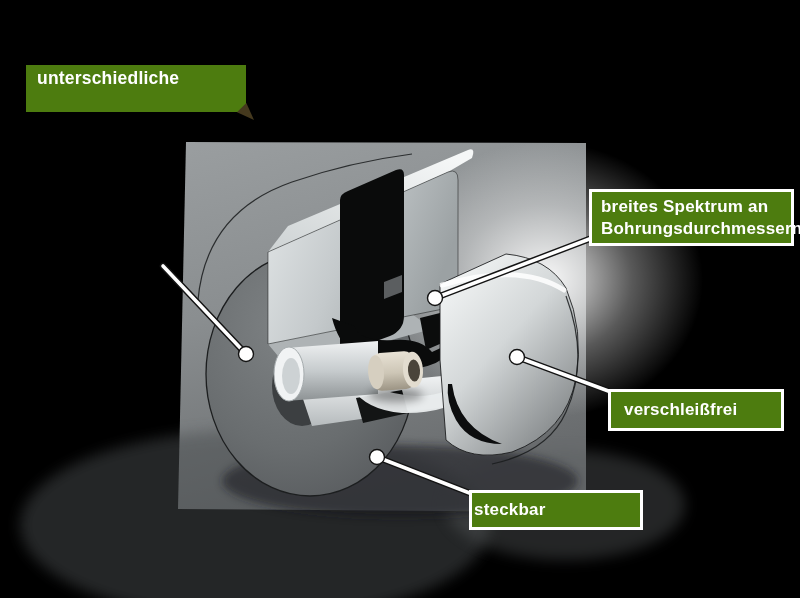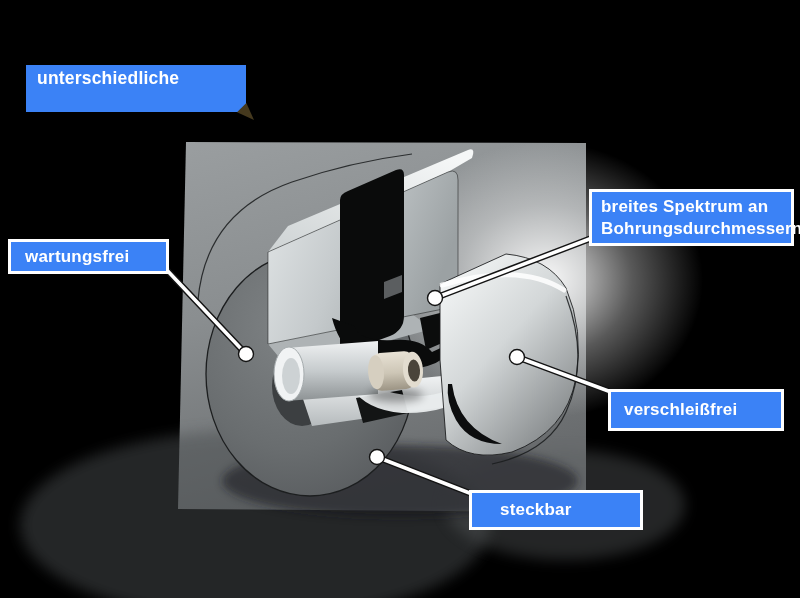--- a/index.html
+++ b/index.html
@@ -3,33 +3,33 @@
 <meta charset="utf-8">
 <style>
   html,body { margin:0; padding:0; background:#000; }
   .stage {
     position:relative; width:800px; height:598px; background:#000000;
     overflow:hidden; font-family:"Liberation Sans", sans-serif;
   }
   .stage svg.scene { position:absolute; left:0; top:0; z-index:1; }
   .label {
     position:absolute; box-sizing:border-box; z-index:2;
-    background:#3b82f6; color:#ffffff; font-weight:700;
+    background:#4d7c0f; color:#ffffff; font-weight:700;
     font-size:17px; letter-spacing:0.2px; white-space:nowrap;
   }
   .label.bordered { border:3px solid #ffffff; }
   #lbl-spider { left:26px; top:65px; width:220px; height:47px; padding:3px 0 0 11px; line-height:21px; font-size:17.5px; }
   #lbl-spider .fold {
     position:absolute; right:-8px; bottom:-8px; width:17px; height:17px;
     background:#45391e; clip-path:polygon(0 55%, 55% 0, 100% 100%);
   }
   #lbl-wartung    { left:8px;   top:239px; width:161px; height:35px; line-height:29px; padding-left:14px; }
   #lbl-bohrung    { left:589px; top:189px; width:205px; height:57px; padding:4px 0 0 9px; line-height:22px; }
   #lbl-verschleiss{ left:608px; top:389px; width:176px; height:42px; line-height:36px; padding-left:13px; }
-  #lbl-steckbar   { left:469px; top:490px; width:174px; height:40px; line-height:34px; padding-left:28px; }
+  #lbl-steckbar   { left:469px; top:490px; width:174px; height:40px; line-height:34px; padding-left:2px; }
 </style>
 </head>
 <body>
 
 <div class="stage">
 
   <svg class="scene" width="800" height="598" viewBox="0 0 800 598">
     <defs>
       <linearGradient id="gPlate" x1="0" y1="0" x2="0.3" y2="1">
         <stop offset="0" stop-color="#9a9ea0"></stop>
@@ -139,23 +139,20 @@
       <circle cx="517" cy="357" r="7.5"></circle>
       <circle cx="377" cy="457" r="7.5"></circle>
     </g>
   </svg>
 
   <div class="label" id="lbl-spider">
     <span>unterschiedliche</span><br>
     <span class="fold"></span>
   </div>
 
-  <div class="label bordered" id="lbl-wartung">
-    <span>wartungsfrei</span>
-  </div>
 
   <div class="label bordered" id="lbl-bohrung">
     <span>breites Spektrum an</span><br>
     <span>Bohrungsdurchmessern</span>
   </div>
 
   <div class="label bordered" id="lbl-verschleiss">
     <span>verschleißfrei</span>
   </div>
 

